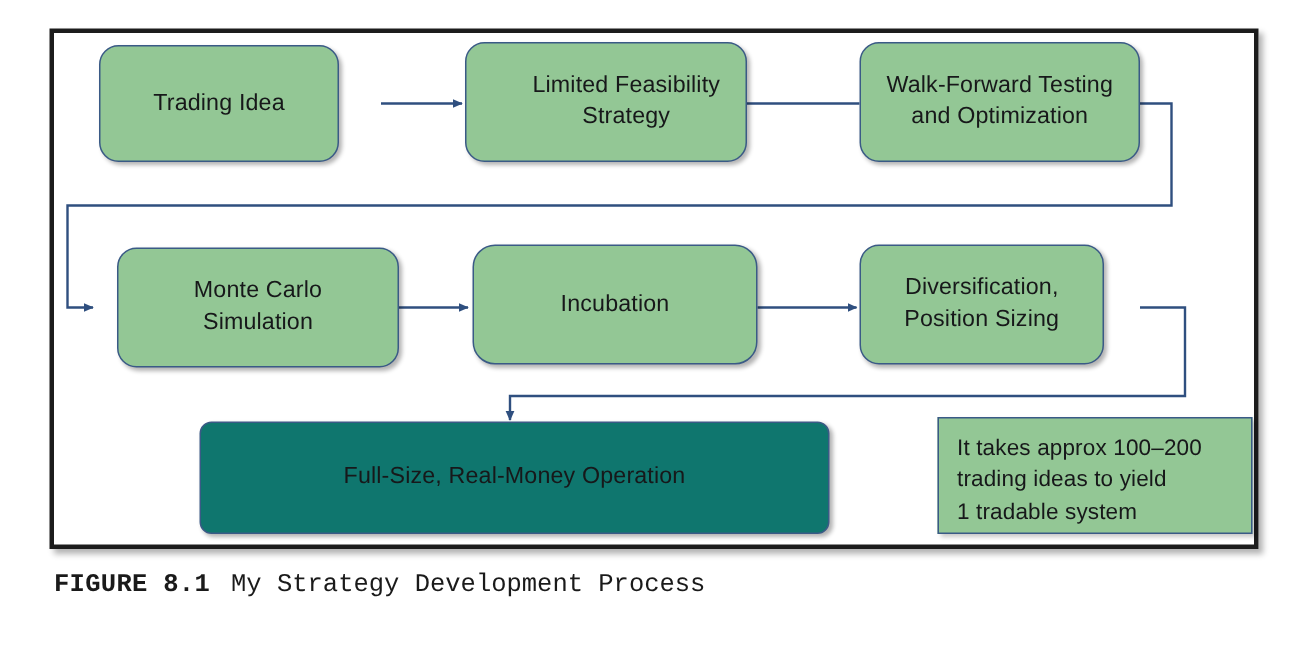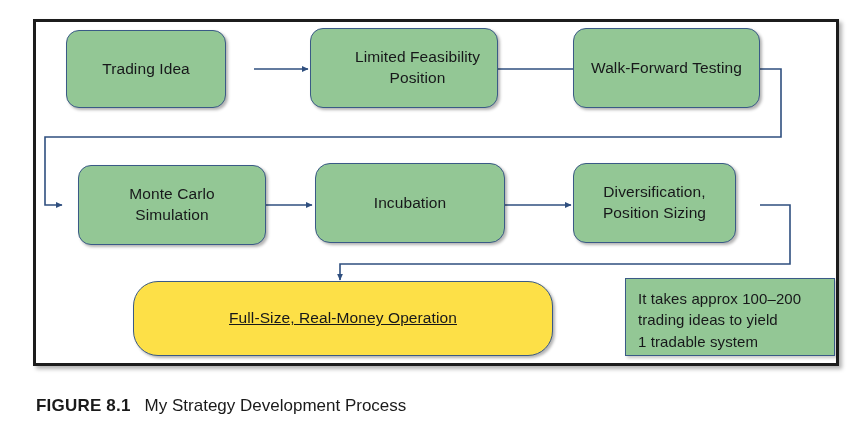--- a/index.html
+++ b/index.html
@@ -58,46 +58,45 @@
     line-height: 1.34;
     letter-spacing: 0.1px;
   }
   .node.process {
     background: #93c795;
     border: 1.6px solid #3a5a86;
     border-radius: 13px;
     box-shadow: 2px 2px 3px rgba(0,0,0,0.30);
   }
   .node.terminal {
-    background: #fde047;
+    background: #0f766e;
     border: 1.8px solid #3a5a86;
-    border-radius: 25px;
+    border-radius: 8px;
     box-shadow: 2px 2px 3px rgba(0,0,0,0.30);
-    text-decoration: underline;
   }
   .node.note {
     background: #93c795;
     border: 1.6px solid #3a5a86;
     border-radius: 0;
     display: block;
     text-align: left;
     padding: 9px 10px 0 12px;
     font-size: 15px;
     line-height: 1.42;
     box-shadow: 2px 2px 3px rgba(0,0,0,0.22);
   }
   .node.note .note-line { display: block; white-space: nowrap; }
 
   
   .caption {
     position: absolute;
     left: 36px;
-    top: 396px;
+    top: 381px;
     width: 640px;
-    font-family: Liberation Sans, sans-serif;
+    font-family: Liberation Mono, monospace;
     font-size: 17px;
     color: #1a1a1a;
     white-space: nowrap;
   }
   .caption .cap-label {
     font-weight: bold;
     letter-spacing: 0.2px;
   }
   .caption .cap-text {
     margin-left: 14px;
@@ -130,27 +129,28 @@
     <path d="M760,205 L790,205 L790,264 L340,264 L340,280" fill="none" stroke="#2f4f7f" stroke-width="1.6" marker-end="url(#arrowhead)"></path>
   </svg>
 
   <div class="node process" style="left:66px; top:30px; width:160px; height:78px;">
     <span>Trading Idea</span>
   </div>
 
   <div class="node process" style="left:310px; top:28px; width:188px; height:80px;padding-left:27px;">
     <span>
       <span>Limited Feasibility</span><br>
-      <span>Position</span>
+      <span>Strategy</span>
     </span>
   </div>
 
   <div class="node process" style="left:573px; top:28px; width:187px; height:80px;">
     <span>
       <span>Walk-Forward Testing</span><br>
+      <span>and Optimization</span>
     </span>
   </div>
 
   <div class="node process" style="left:78px; top:165px; width:188px; height:80px;">
     <span>
       <span>Monte Carlo</span><br>
       <span>Simulation</span>
     </span>
   </div>
 

